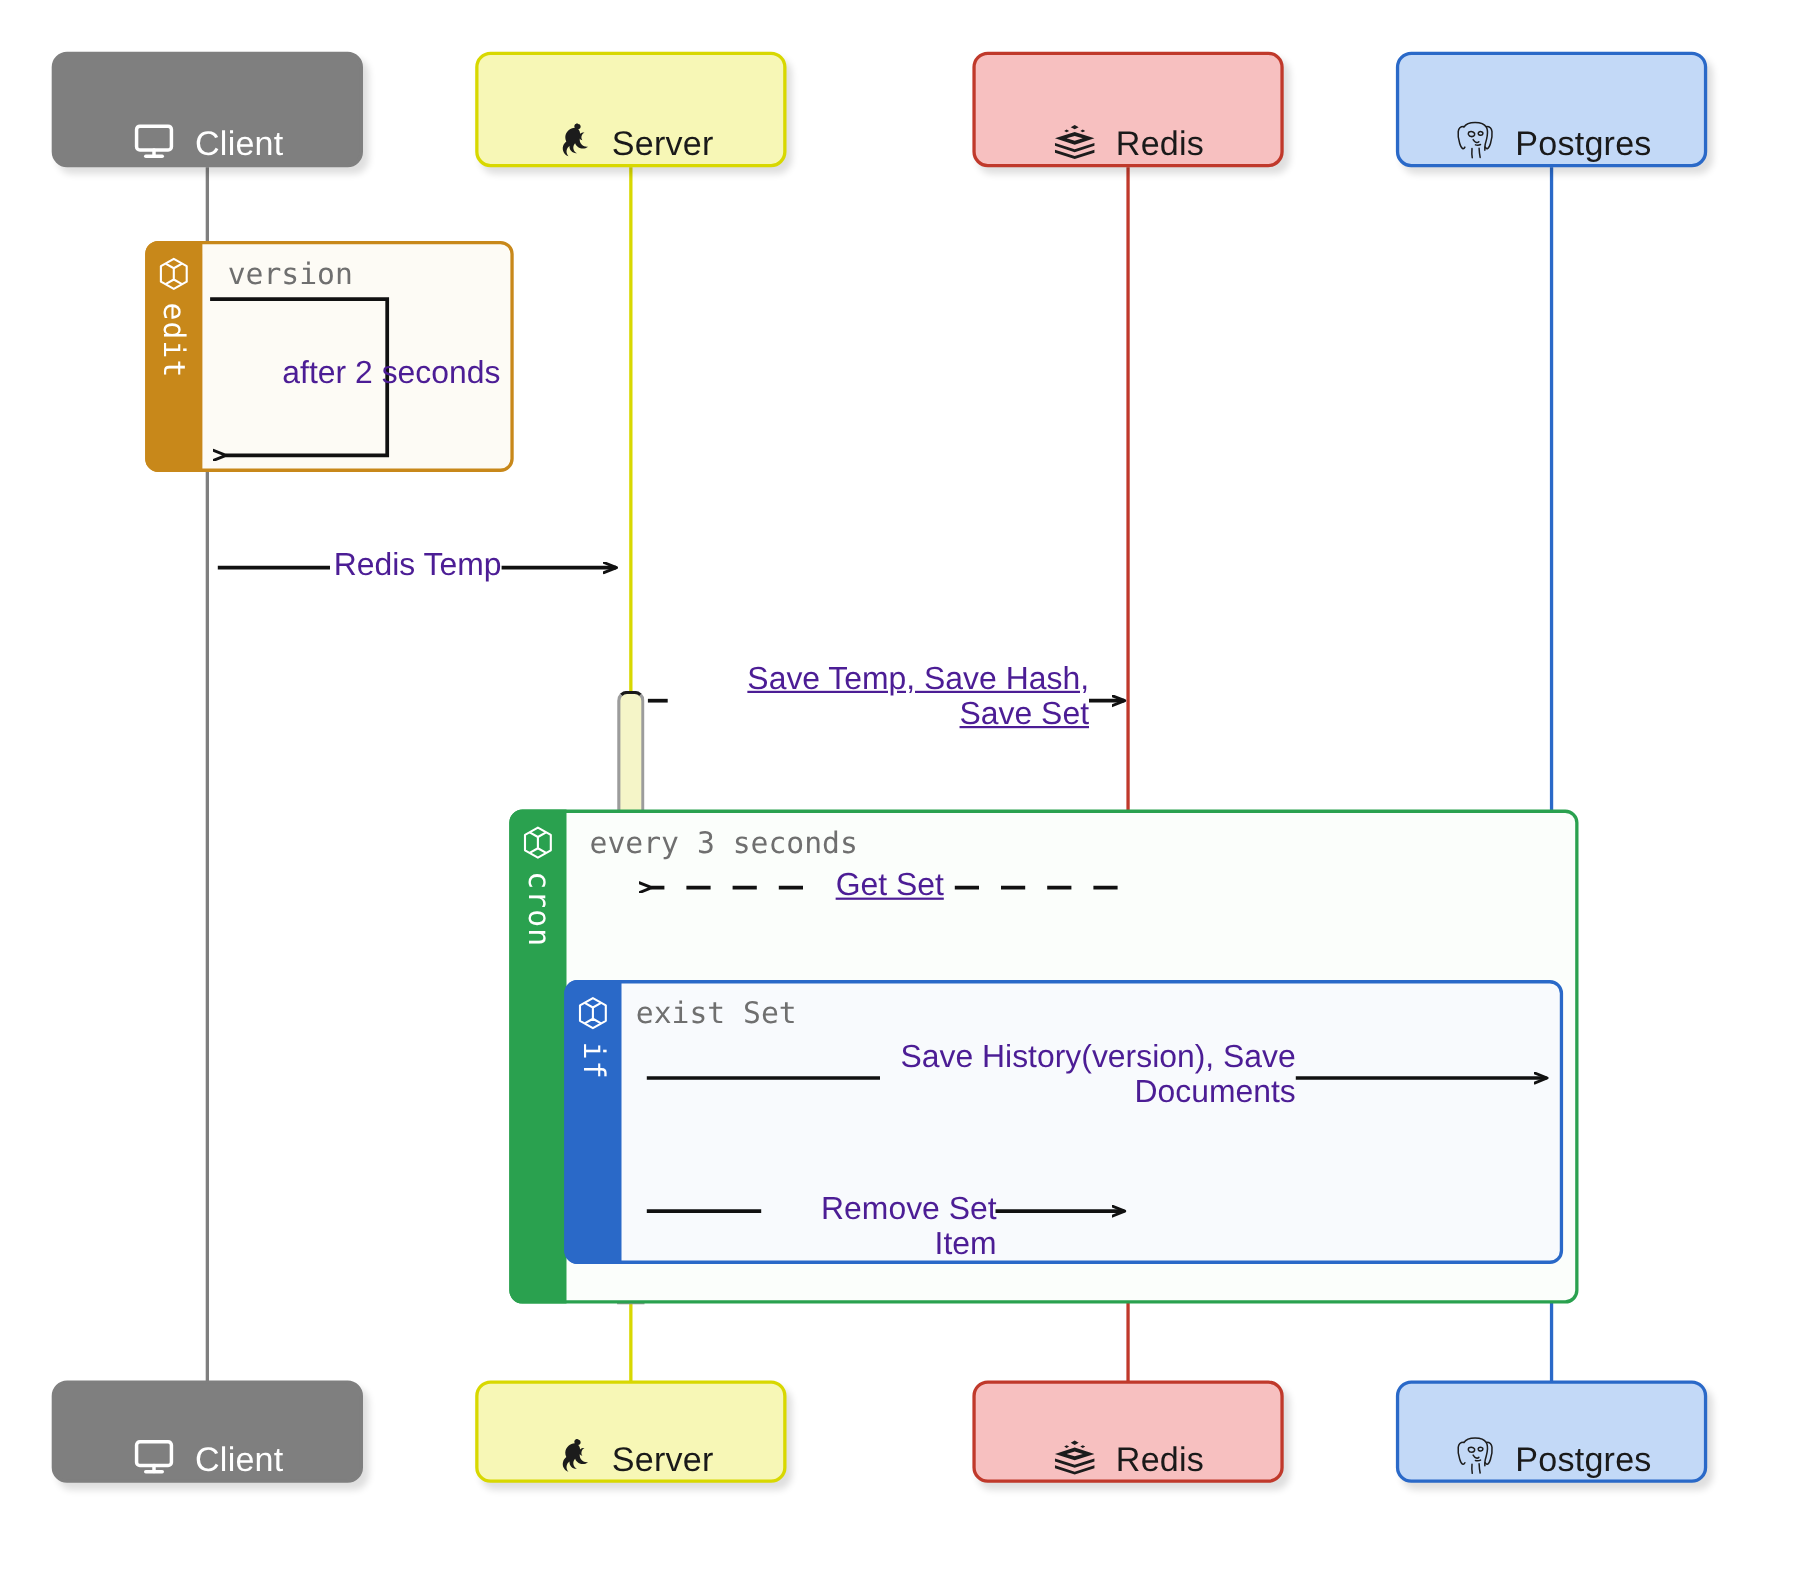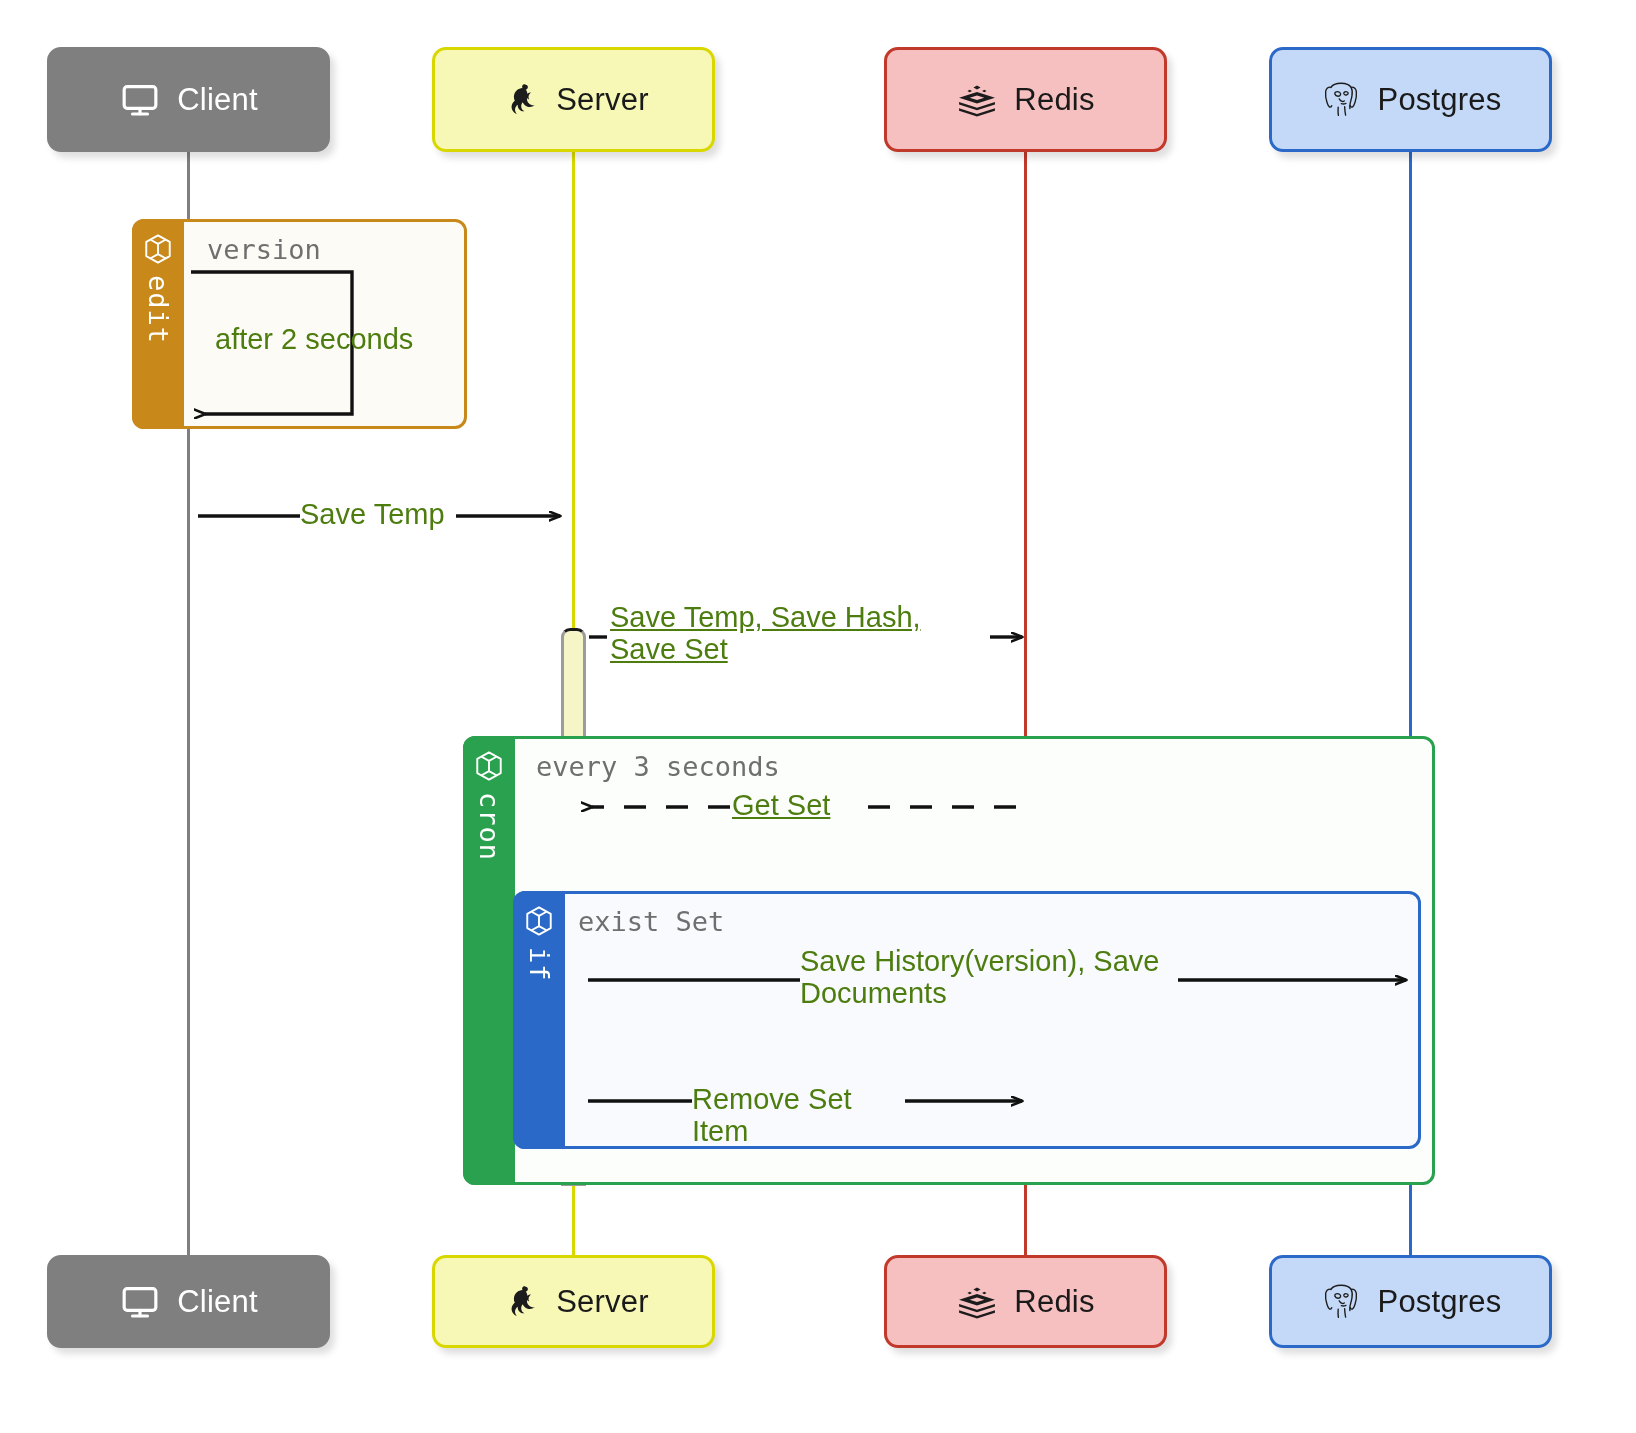--- a/index.html
+++ b/index.html
@@ -19,21 +19,21 @@
   }
 
   
   .participant {
     position: absolute;
     box-sizing: border-box;
     border-radius: 14px;
     border-width: 3px;
     border-style: solid;
     display: flex;
-    align-items: center;
+    align-items: flex-end;
     justify-content: center;
     gap: 16px;
     font-size: 31px;
     letter-spacing: 0.2px;
     box-shadow: 5px 6px 7px rgba(0,0,0,0.13);
     z-index: 30;
   }
   .participant .p-label {
     white-space: nowrap;
   }
@@ -105,23 +105,23 @@
     font-size: 27px;
     color: #6f6f6f;
     white-space: nowrap;
     z-index: 12;
   }
 
   
   .hex-icon { display:block; }
   .msg-label {
     position: absolute;
-    text-align: left;
+    text-align: right;
     font-size: 29px;
-    color: #4d7c0f;
+    color: #4c1d95;
     line-height: 1.12;
     z-index: 22;
     white-space: pre-line;
   }
 
   svg.overlay {
     position: absolute;
     left: 0; top: 0;
     width: 1636px;
     height: 1433px;
@@ -264,21 +264,21 @@
     </g>
 
     <g>
       <line x1="588" y1="1101" x2="692" y2="1101" stroke="#111111" stroke-width="3.4"></line>
       <line x1="905" y1="1101" x2="1022" y2="1101" stroke="#111111" stroke-width="3.4" marker-end="url(#arrowFull)"></line>
     </g>
   </svg>
 
   <div class="msg-label" style="left:215px; top:323px; width:240px;">after 2 seconds</div>
 
-  <div class="msg-label" style="left:300px; top:498px; width:156px;">Save Temp</div>
+  <div class="msg-label" style="left:300px; top:498px; width:156px;">Redis Temp</div>
 
   <div class="msg-label" style="left:610px; top:601px; width:380px;text-decoration:underline;">Save Temp, Save Hash, Save Set</div>
 
   <div class="msg-label" style="left:732px; top:789px; width:126px;text-decoration:underline;">Get Set</div>
 
   <div class="msg-label" style="left:800px; top:945px; width:378px;">Save History(version), Save Documents</div>
 
   <div class="msg-label" style="left:692px; top:1083px; width:214px;">Remove Set Item</div>
 
   <div class="participant" style="left:47px; top:1255px; width:283px; height:93px; background:#7f7f7f; border-color:#7f7f7f; color:#ffffff;">

